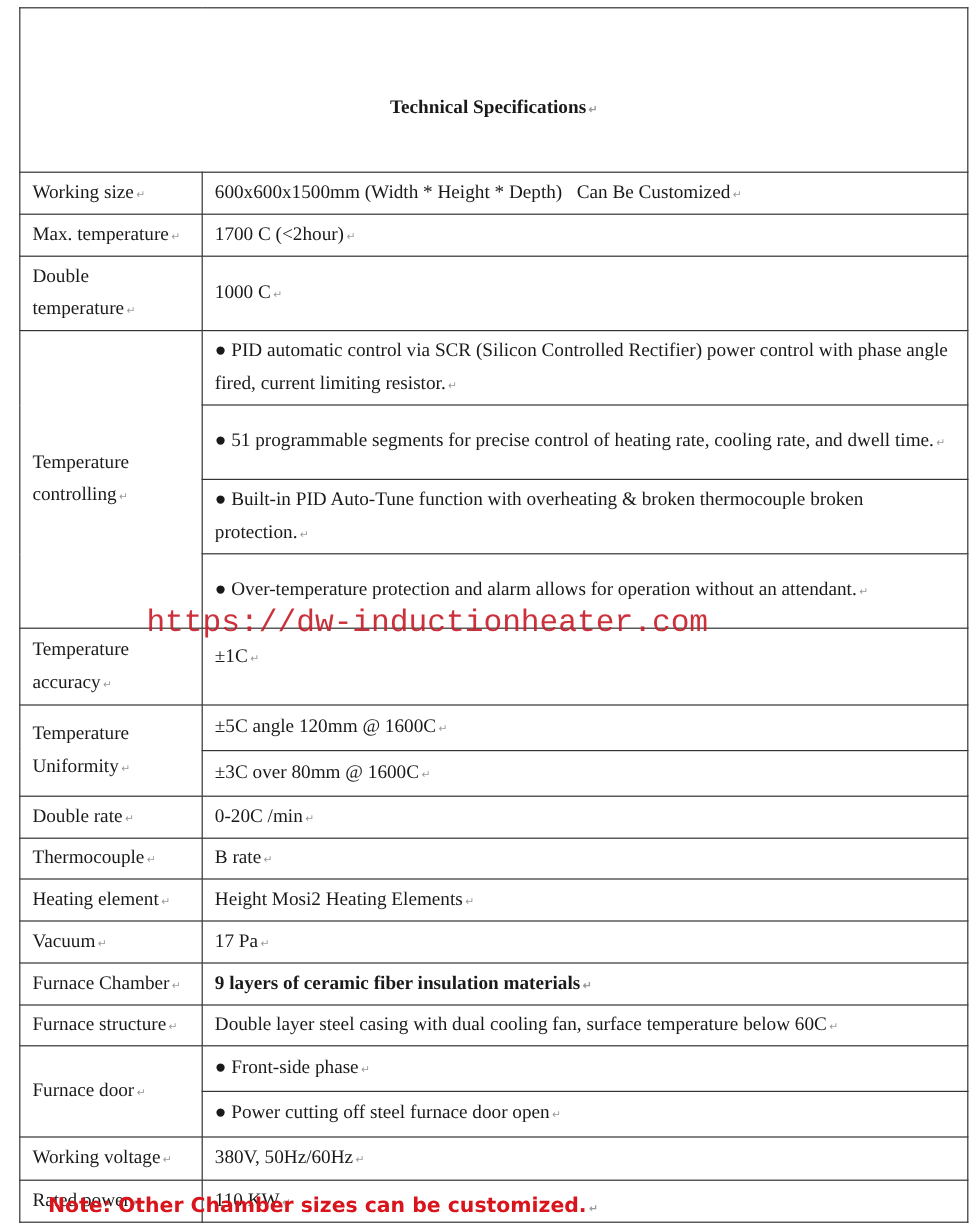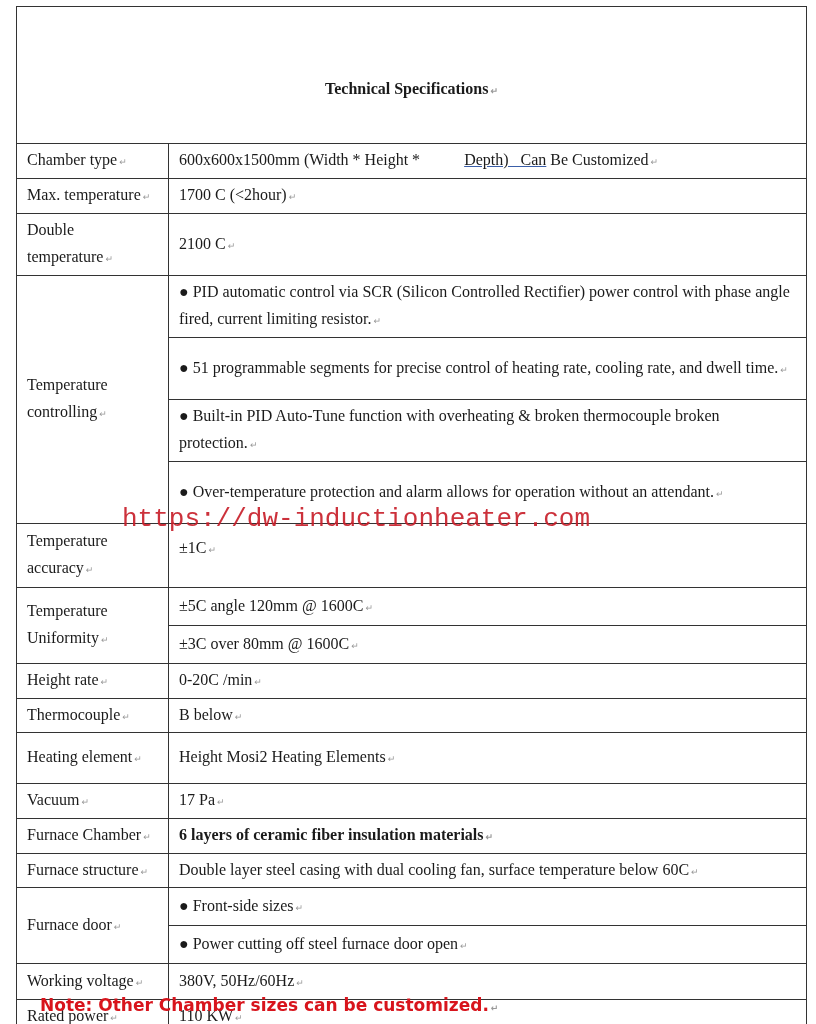--- a/index.html
+++ b/index.html
@@ -6,49 +6,49 @@
   body { width: 816px; height: 1024px; position: relative; overflow: hidden;
          font-family: "Liberation Serif", serif; color: #1a1a1a; }
   .spec-table { position: absolute; left: 16px; top: 6px; width: 791px;
                 border-collapse: collapse; table-layout: fixed; padding-left: 24px; }
   .spec-table td { border: 1px solid #333; padding: 0 10px; font-size: 16px;
                    line-height: 27px; vertical-align: middle; }
   .col-label { width: 152px; }
   .title-cell { height: 106px; text-align: center; font-weight: bold; font-size: 16px; padding-top: 30px !important; }
   .pm { color: #999; font-size: 9px; margin-left: 2px; }
   .bold { font-weight: bold; }
-  .ul { text-decoration: underline; text-decoration-color: #3a5ea8; margin-left: 40px; }
+  .ul { text-decoration-color: #3a5ea8; }
   .watermark { position: absolute; left: 122px; top: 504px; color: #c8202b;
                font-size: 26px; font-family: Liberation Mono, monospace; opacity: 0.92; white-space: nowrap; }
   .note { position: absolute; left: 40px; top: 995px; color: #d8141c; font-weight: bold;
           font-size: 17px; font-family: "DejaVu Sans", sans-serif; }
 </style>
 </head>
 <body>
 
 <table class="spec-table">
   <colgroup>
       <col class="col-label">
       <col>
     </colgroup>
   <tbody>
       <tr>
     <td colspan="2" class="title-cell"><span>Technical Specifications</span><span class="pm">↵</span></td>
   </tr>
   <tr style="height:35px">
-    <td><span>Chamber type</span><span class="pm">↵</span></td>
+    <td><span>Working size</span><span class="pm">↵</span></td>
     <td><span>600x600x1500mm (Width * Height * </span><span class="ul" style="white-space:pre">Depth)   Can</span><span> Be Customized</span><span class="pm">↵</span></td>
   </tr>
   <tr style="height:35px">
     <td><span>Max. temperature</span><span class="pm">↵</span></td>
     <td><span>1700 C (&lt;2hour)</span><span class="pm">↵</span></td>
   </tr>
   <tr style="height:62px">
     <td><span>Double temperature</span><span class="pm">↵</span></td>
-    <td><span>2100 C</span><span class="pm">↵</span></td>
+    <td><span>1000 C</span><span class="pm">↵</span></td>
   </tr>
   <tr style="height:62px">
     <td rowspan="4"><span>Temperature controlling</span><span class="pm">↵</span></td>
     <td><span>● PID automatic control via SCR (Silicon Controlled Rectifier) power control with phase angle fired, current limiting resistor.</span><span class="pm">↵</span></td>
   </tr>
   <tr style="height:62px">
     <td><span>● 51 programmable segments for precise control of heating rate, cooling rate, and dwell time.</span><span class="pm">↵</span></td>
   </tr>
   <tr style="height:62px">
     <td><span>● Built-in PID Auto-Tune function with overheating &amp; broken thermocouple broken protection.</span><span class="pm">↵</span></td>
@@ -61,46 +61,46 @@
     <td style="vertical-align:top;padding-top:10px"><span>±1C</span><span class="pm">↵</span></td>
   </tr>
   <tr style="height:38px">
     <td rowspan="2"><span>Temperature Uniformity</span><span class="pm">↵</span></td>
     <td><span>±5C angle 120mm @ 1600C</span><span class="pm">↵</span></td>
   </tr>
   <tr style="height:38px">
     <td><span>±3C over 80mm @ 1600C</span><span class="pm">↵</span></td>
   </tr>
   <tr style="height:35px">
-    <td><span>Height rate</span><span class="pm">↵</span></td>
+    <td><span>Double rate</span><span class="pm">↵</span></td>
     <td><span>0-20C /min</span><span class="pm">↵</span></td>
   </tr>
   <tr style="height:34px">
     <td><span>Thermocouple</span><span class="pm">↵</span></td>
-    <td><span>B below</span><span class="pm">↵</span></td>
+    <td><span>B rate</span><span class="pm">↵</span></td>
   </tr>
-  <tr style="height:51px">
+  <tr style="height:35px">
     <td><span>Heating element</span><span class="pm">↵</span></td>
     <td><span>Height Mosi2 Heating Elements</span><span class="pm">↵</span></td>
   </tr>
   <tr style="height:35px">
     <td><span>Vacuum</span><span class="pm">↵</span></td>
     <td><span>17 Pa</span><span class="pm">↵</span></td>
   </tr>
   <tr style="height:35px">
     <td><span>Furnace Chamber</span><span class="pm">↵</span></td>
-    <td class="bold"><span>6 layers of ceramic fiber insulation materials</span><span class="pm">↵</span></td>
+    <td class="bold"><span>9 layers of ceramic fiber insulation materials</span><span class="pm">↵</span></td>
   </tr>
   <tr style="height:34px">
     <td><span>Furnace structure</span><span class="pm">↵</span></td>
     <td style="white-space:nowrap"><span>Double layer steel casing with dual cooling fan, surface temperature below 60C</span><span class="pm">↵</span></td>
   </tr>
   <tr style="height:38px">
     <td rowspan="2"><span>Furnace door</span><span class="pm">↵</span></td>
-    <td><span>● Front-side sizes</span><span class="pm">↵</span></td>
+    <td><span>● Front-side phase</span><span class="pm">↵</span></td>
   </tr>
   <tr style="height:38px">
     <td><span>● Power cutting off steel furnace door open</span><span class="pm">↵</span></td>
   </tr>
   <tr style="height:36px">
     <td><span>Working voltage</span><span class="pm">↵</span></td>
     <td><span>380V, 50Hz/60Hz</span><span class="pm">↵</span></td>
   </tr>
   <tr style="height:35px">
     <td><span>Rated power</span><span class="pm">↵</span></td>

